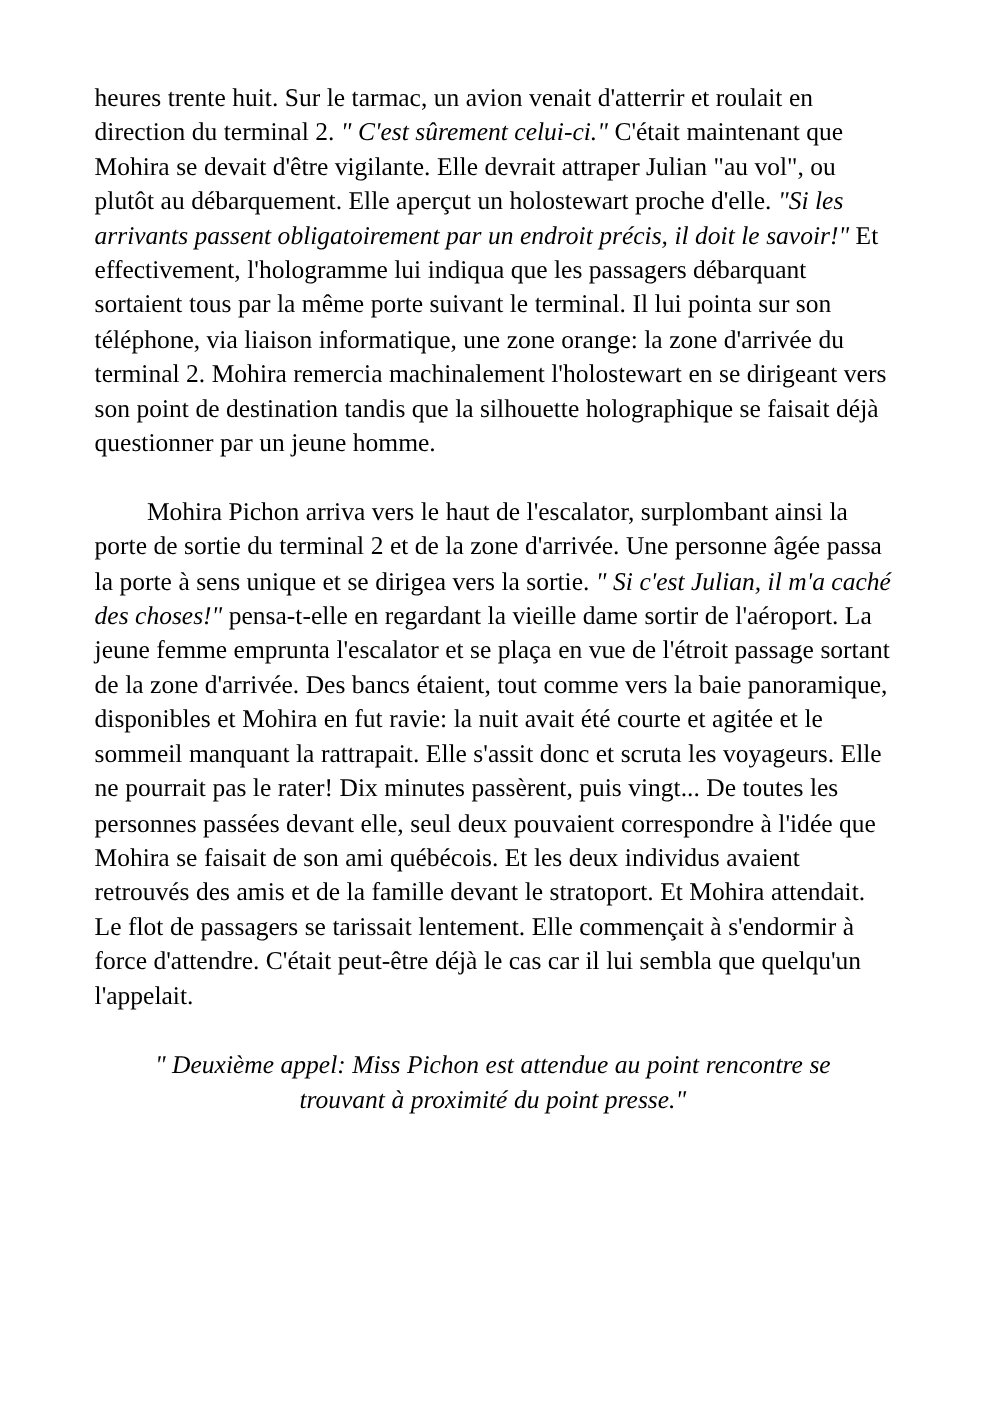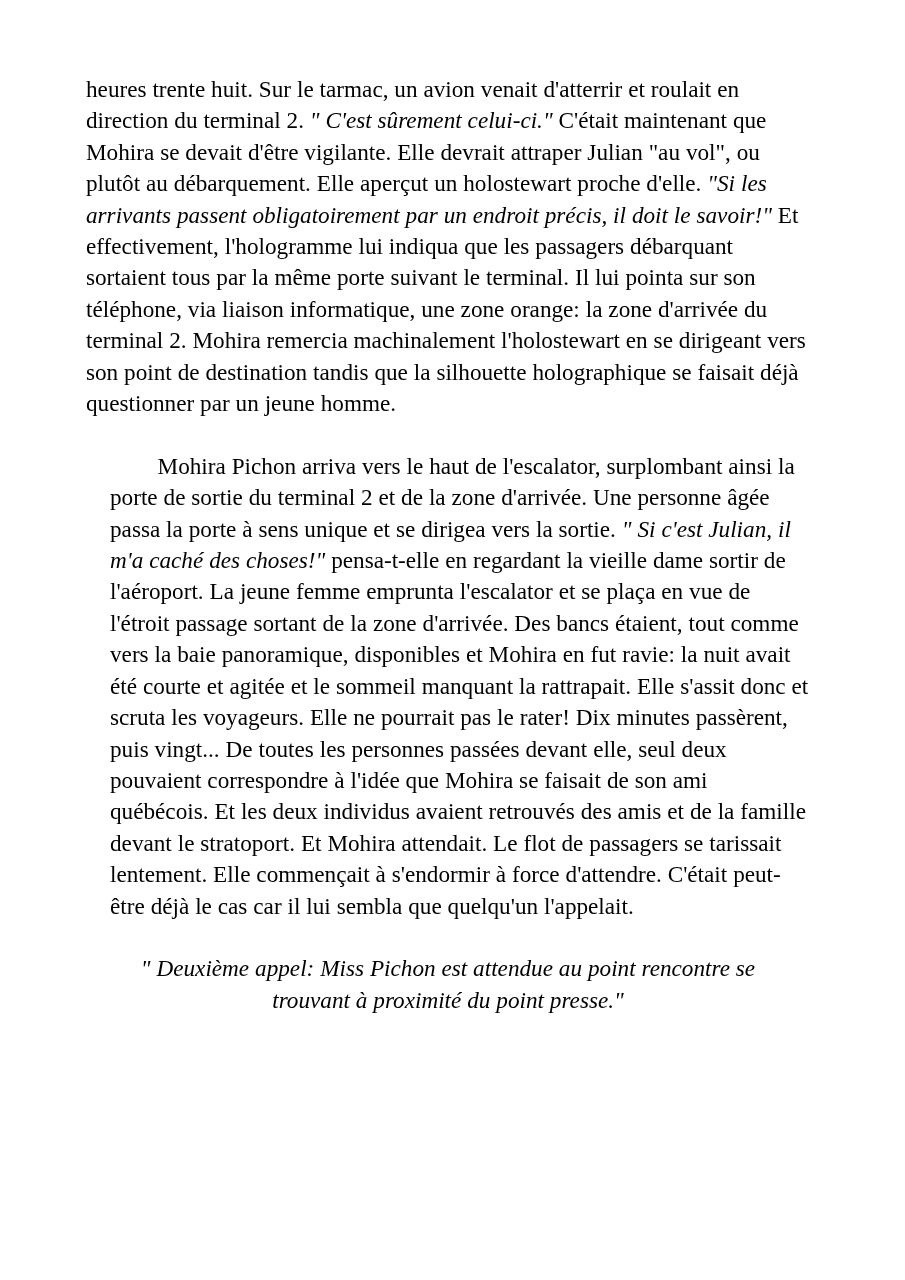--- a/index.html
+++ b/index.html
@@ -33,21 +33,20 @@
     margin: 0;
     padding: 0;
     text-indent: 0;
   }
   
   .block-gap {
     height: 31.4px;
   }
   .indent-first {
     text-indent: 2.05em;
-    margin-left: 24px;
   }
   em, .ital {
     font-style: italic;
   }
   .centered {
     text-align: center;
     font-style: italic;
     margin: 0;
     padding: 0 24px;
     line-height: 31.4px;

